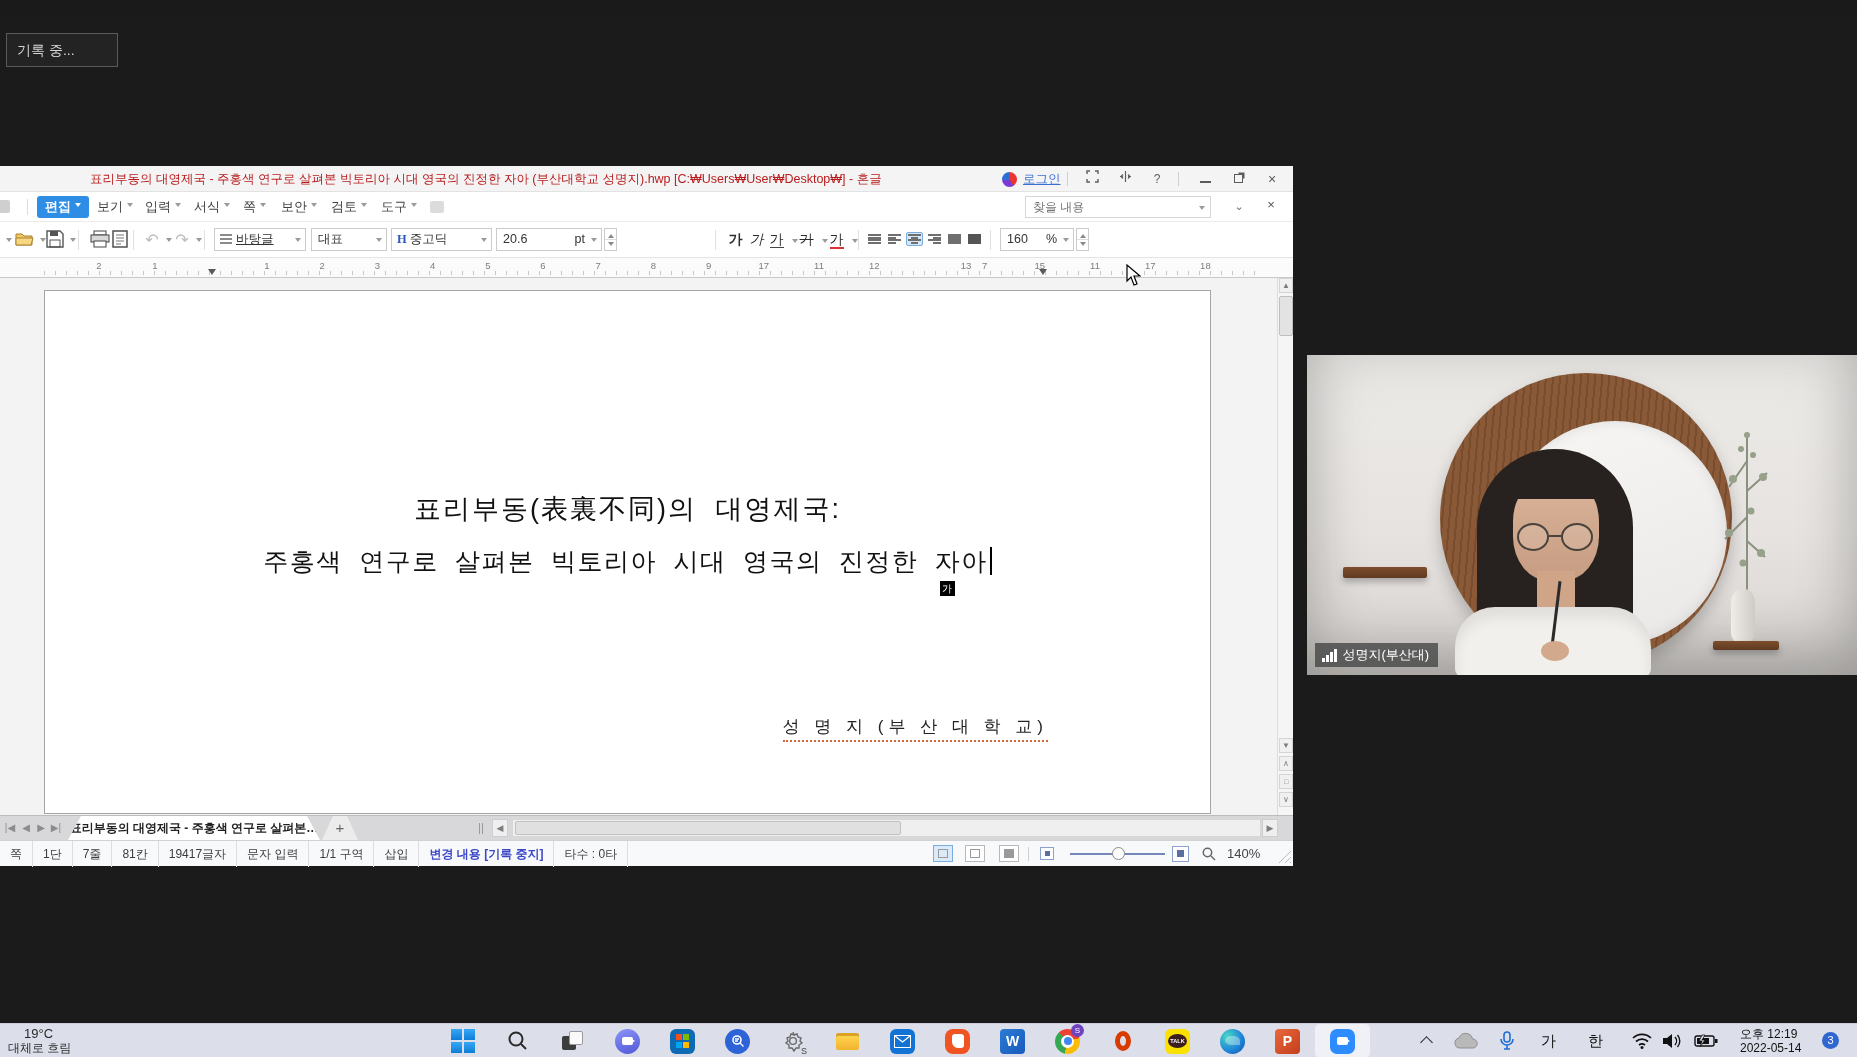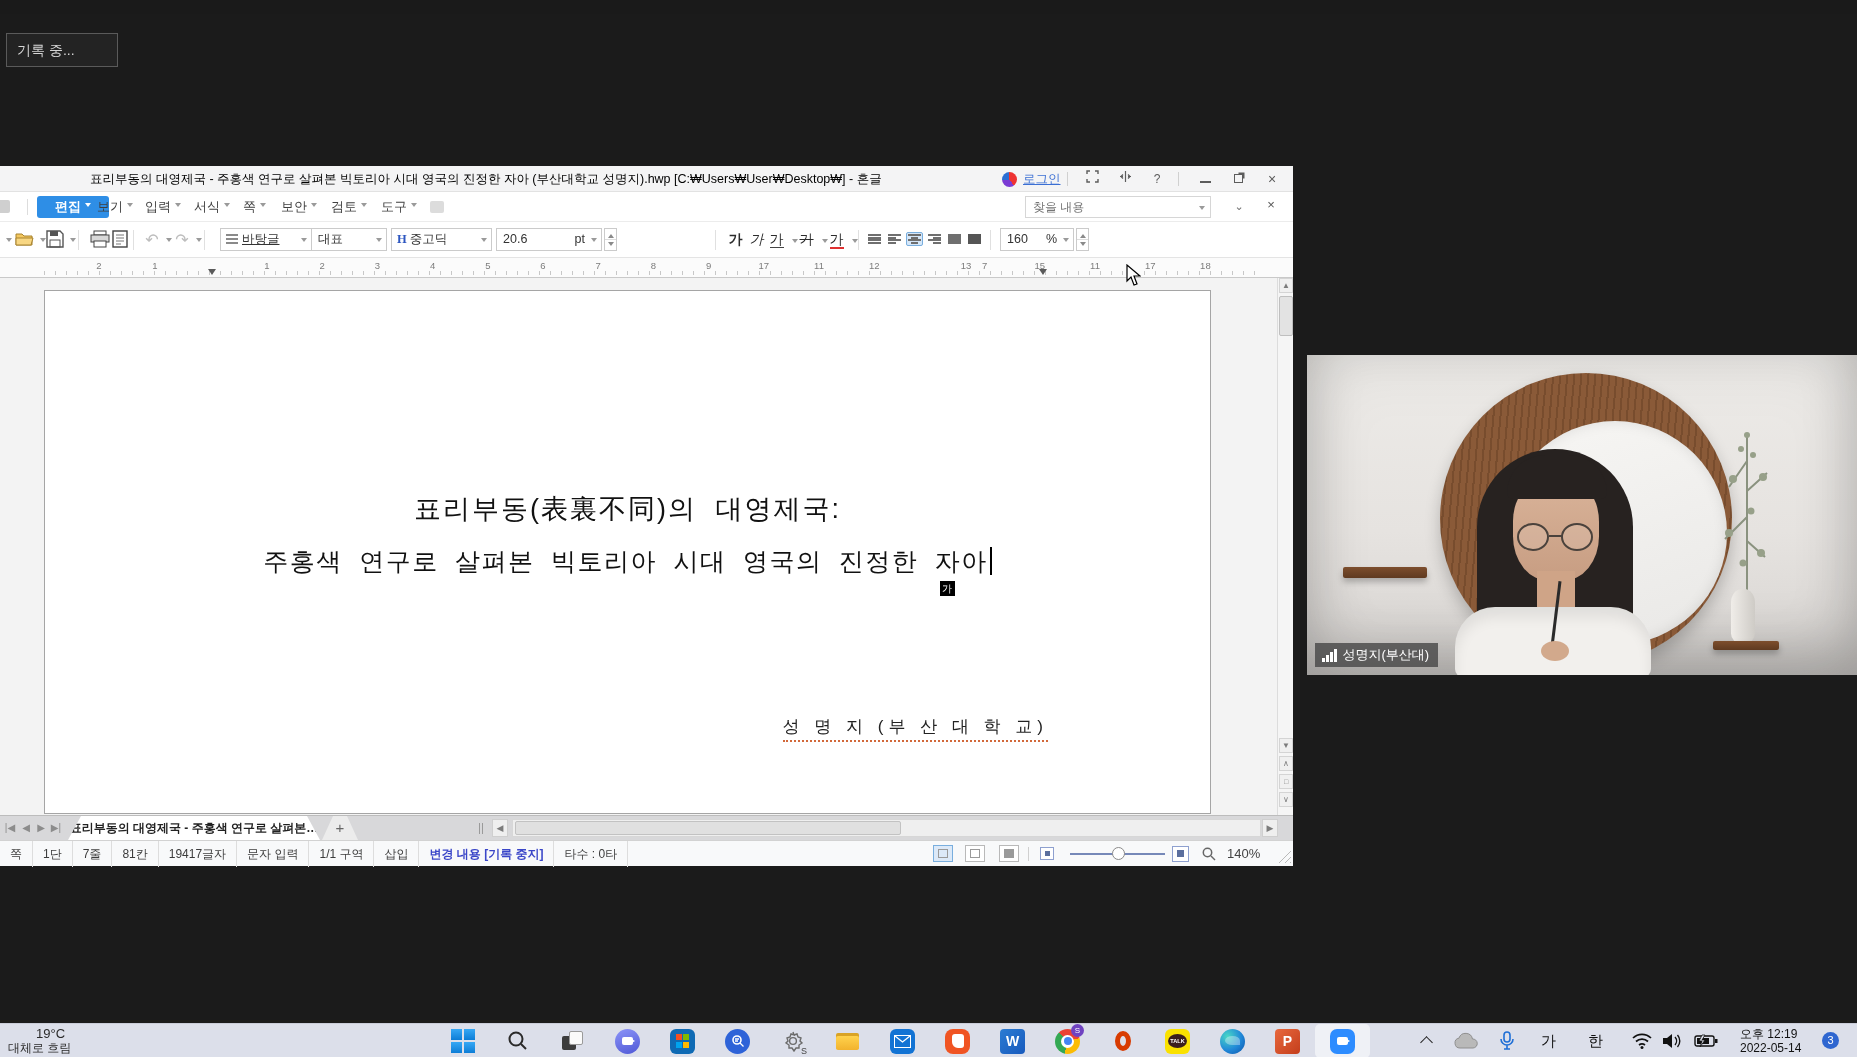--- a/index.html
+++ b/index.html
@@ -12,32 +12,32 @@
   .zt-title{left:30px;top:0;font-size:11px;color:#111;line-height:14px;white-space:nowrap;}
   .zt-btn{top:0;width:34px;height:14px;color:#444;font-size:11px;text-align:center;line-height:13px;}
   .zt-min-bar{display:inline-block;width:10px;height:2px;background:#444;vertical-align:middle;}
   .zt-rest{display:inline-block;width:8px;height:8px;border:1px solid #444;vertical-align:middle;}
   
   .desktop{left:0;top:14px;width:1857px;height:1009px;background:#1b1b1b;}
   .rec-badge{left:6px;top:19px;width:112px;height:34px;background:#232323;border:1px solid #5a5a5a;color:#d6d6d6;font-size:14px;line-height:32px;padding-left:10px;}
   
   .hwp{left:0;top:152px;width:1293px;height:700px;background:#fff;border-right:1px solid #3a3a3a;}
   .hwp-titlebar{left:0;top:0;width:1293px;height:26px;background:#f4f4f5;border-bottom:1px solid #e2e2e2;}
-  .hwp-title{left:90px;top:0;line-height:26px;font-size:12.5px;color:#000000;white-space:nowrap;}
+  .hwp-title{left:90px;top:0;line-height:26px;font-size:12.5px;color:#b91c1c;white-space:nowrap;}
   .login-dot{left:1002px;top:6px;width:15px;height:15px;border-radius:50%;background:conic-gradient(#e33 0 40%,#7a3bd4 0 75%,#2b6fd4 0 100%);}
   .login-lbl{left:1023px;top:0;line-height:26px;font-size:12.5px;color:#3b6fd4;text-decoration:underline;}
   .tb-sep{top:6px;width:1px;height:14px;background:#d0d0d0;}
   .tb-ico{top:4px;width:18px;height:18px;color:#5c5c5c;font-size:12px;text-align:center;line-height:18px;}
   .win-min{display:inline-block;width:11px;height:2px;background:#5c5c5c;}
   .win-rest{display:inline-block;width:9px;height:9px;border:1.5px solid #5c5c5c;background:#f4f4f5;box-shadow:3px -3px 0 -1.5px #5c5c5c;}
   
   .hwp-menubar{left:0;top:26px;width:1293px;height:30px;background:#fff;border-bottom:1px solid #ececec;}
   .mb-sliver{left:0;top:8px;width:10px;height:13px;background:#cfcfcf;border-radius:0 2px 2px 0;}
   .mb-sep{left:27px;top:7px;width:1px;height:16px;background:#ddd;}
-  .edit-btn{left:37px;top:4px;width:72px;height:22px;background:#2e8ee6;border-radius:3px;color:#fff;font-size:13px;font-weight:bold;text-align:center;line-height:22px;}
+  .edit-btn{left:37px;top:4px;width:52px;height:22px;background:#2e8ee6;border-radius:3px;color:#fff;font-size:13px;font-weight:bold;text-align:center;line-height:22px;}
   .edit-btn .cart{border-top-color:#fff;}
   .menu-item{top:0;line-height:30px;font-size:13px;color:#404040;white-space:nowrap;}
   .cart{display:inline-block;width:0;height:0;border:3px solid transparent;border-top:4px solid #9a9a9a;margin-left:4px;vertical-align:1px;}
   .mb-gray{left:430px;top:9px;width:14px;height:12px;background:#dcdcdc;border-radius:2px;}
   .search-box{left:1025px;top:4px;width:186px;height:22px;border:1px solid #d6d6d6;background:#fff;}
   .search-box input{border:0;outline:none;width:150px;height:100%;font-size:12px;color:#555;padding-left:7px;background:transparent;}
   .search-box .cart{position:absolute;right:5px;top:9px;}
   .mb-chev{left:1233px;top:8px;width:12px;height:12px;color:#707070;font-size:11px;line-height:12px;text-align:center;}
   .mb-x{left:1264px;top:6px;width:14px;height:14px;color:#555;font-size:13px;line-height:14px;text-align:center;}
   
@@ -128,21 +128,21 @@
   .wc-shirt{left:148px;top:252px;width:196px;height:70px;background:#f2f0ed;border-radius:40px 40px 8px 8px;box-shadow:inset 0 10px 14px rgba(0,0,0,.08);}
   .wc-pen{left:247px;top:226px;width:3px;height:74px;background:#2a2a2a;transform:rotate(7deg);}
   .wc-hand{left:234px;top:286px;width:28px;height:20px;background:#d2a98c;border-radius:50%;}
   .nametag{left:8px;top:288px;height:24px;background:rgba(70,70,70,.80);display:flex;align-items:center;gap:6px;padding:0 9px 0 7px;}
   .nametag span{color:#fff;font-size:13px;white-space:nowrap;}
   .bars{display:flex;align-items:flex-end;gap:1.5px;height:13px;}
   .bars i{width:2.5px;background:#fff;display:block;}
   
   .taskbar{left:0;top:1023px;width:1857px;height:34px;background:#dcdfea;border-top:1px solid #c9ccd8;}
   .weather{left:8px;top:2px;font-size:12px;color:#2a2a2a;line-height:15px;}
-  .weather b{display:block;margin-left:28px;font-size:13px;font-weight:normal;}
+  .weather b{display:block;margin-left:16px;font-size:13px;font-weight:normal;}
   .tb-icons{left:435px;top:0;height:34px;display:flex;}
   .slot{width:55px;height:34px;display:flex;align-items:center;justify-content:center;}
   .slot-active{background:rgba(255,255,255,.55);border-radius:5px;}
   .ic{width:25px;height:25px;position:relative;display:flex;align-items:center;justify-content:center;}
   .ic-start{display:grid;grid-template-columns:11px 11px;grid-gap:2px;}
   .ic-start i{width:11px;height:11px;background:linear-gradient(180deg,#36a8f5,#0d7dd6);}
   .ic-round{border-radius:6px;width:25px;height:25px;display:flex;align-items:center;justify-content:center;}
   .badge-s{position:absolute;right:-4px;top:-5px;width:13px;height:13px;border-radius:50%;background:#6f42c1;color:#fff;font-size:8px;line-height:13px;text-align:center;}
   .cam-shape{width:11px;height:8px;background:#fff;border-radius:2px;position:relative;}
   .cam-shape:after{content:"";position:absolute;right:-5px;top:1px;border:3px solid transparent;border-left:5px solid #fff;}
@@ -235,21 +235,21 @@
               <rect x="1" y="1" width="14" height="16" fill="#fff" stroke="#444" stroke-width="1.4"></rect>
               <path d="M4 5h8M4 8h8M4 11h8M4 14h5" stroke="#777"></path>
             </svg>
         </div>
         <div class="abs tl-sep" style="left:133px;"></div>
         <div class="abs tl-ico tl-txt-ico" style="left:142px;">↶</div>
         <span class="cart abs" style="left:162px;top:16px;"></span>
         <div class="abs tl-ico tl-txt-ico" style="left:172px;">↷</div>
         <span class="cart abs" style="left:192px;top:16px;"></span>
         <div class="abs tl-sep" style="left:204px;"></div>
-        <div class="abs dd" style="left:220px;width:92px;text-decoration:underline;"><span class="plines"></span><span>바탕글</span><span class="cart"></span></div>
+        <div class="abs dd" style="left:214px;width:92px;text-decoration:underline;"><span class="plines"></span><span>바탕글</span><span class="cart"></span></div>
         <div class="abs dd" style="left:311px;width:76px;padding-left:6px;"><span>대표</span><span class="cart"></span></div>
         <div class="abs dd" style="left:391px;width:101px;"><span class="hH">H</span><span>중고딕</span><span class="cart"></span></div>
         <div class="abs dd" style="left:496px;width:106px;padding-left:6px;"><span>20.6</span><span style="position:absolute;right:16px;">pt</span><span class="cart"></span></div>
         <div class="abs stepper" style="left:604px;">
             <i>
               <span class="tri-u"></span>
             </i>
             <i>
               <span class="tri-d"></span>
             </i>

